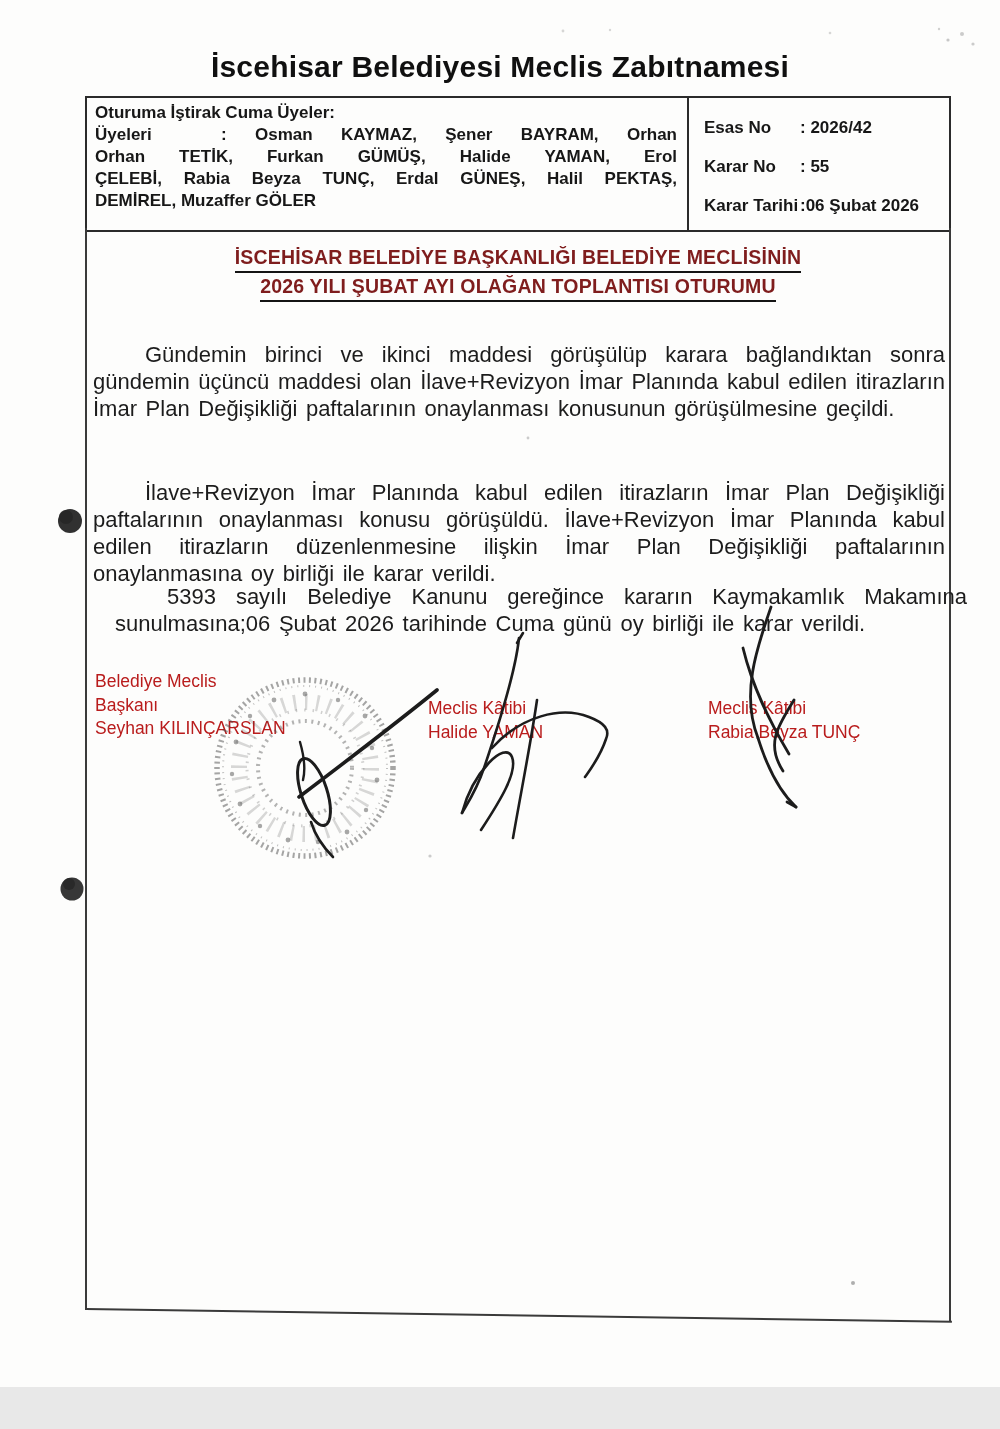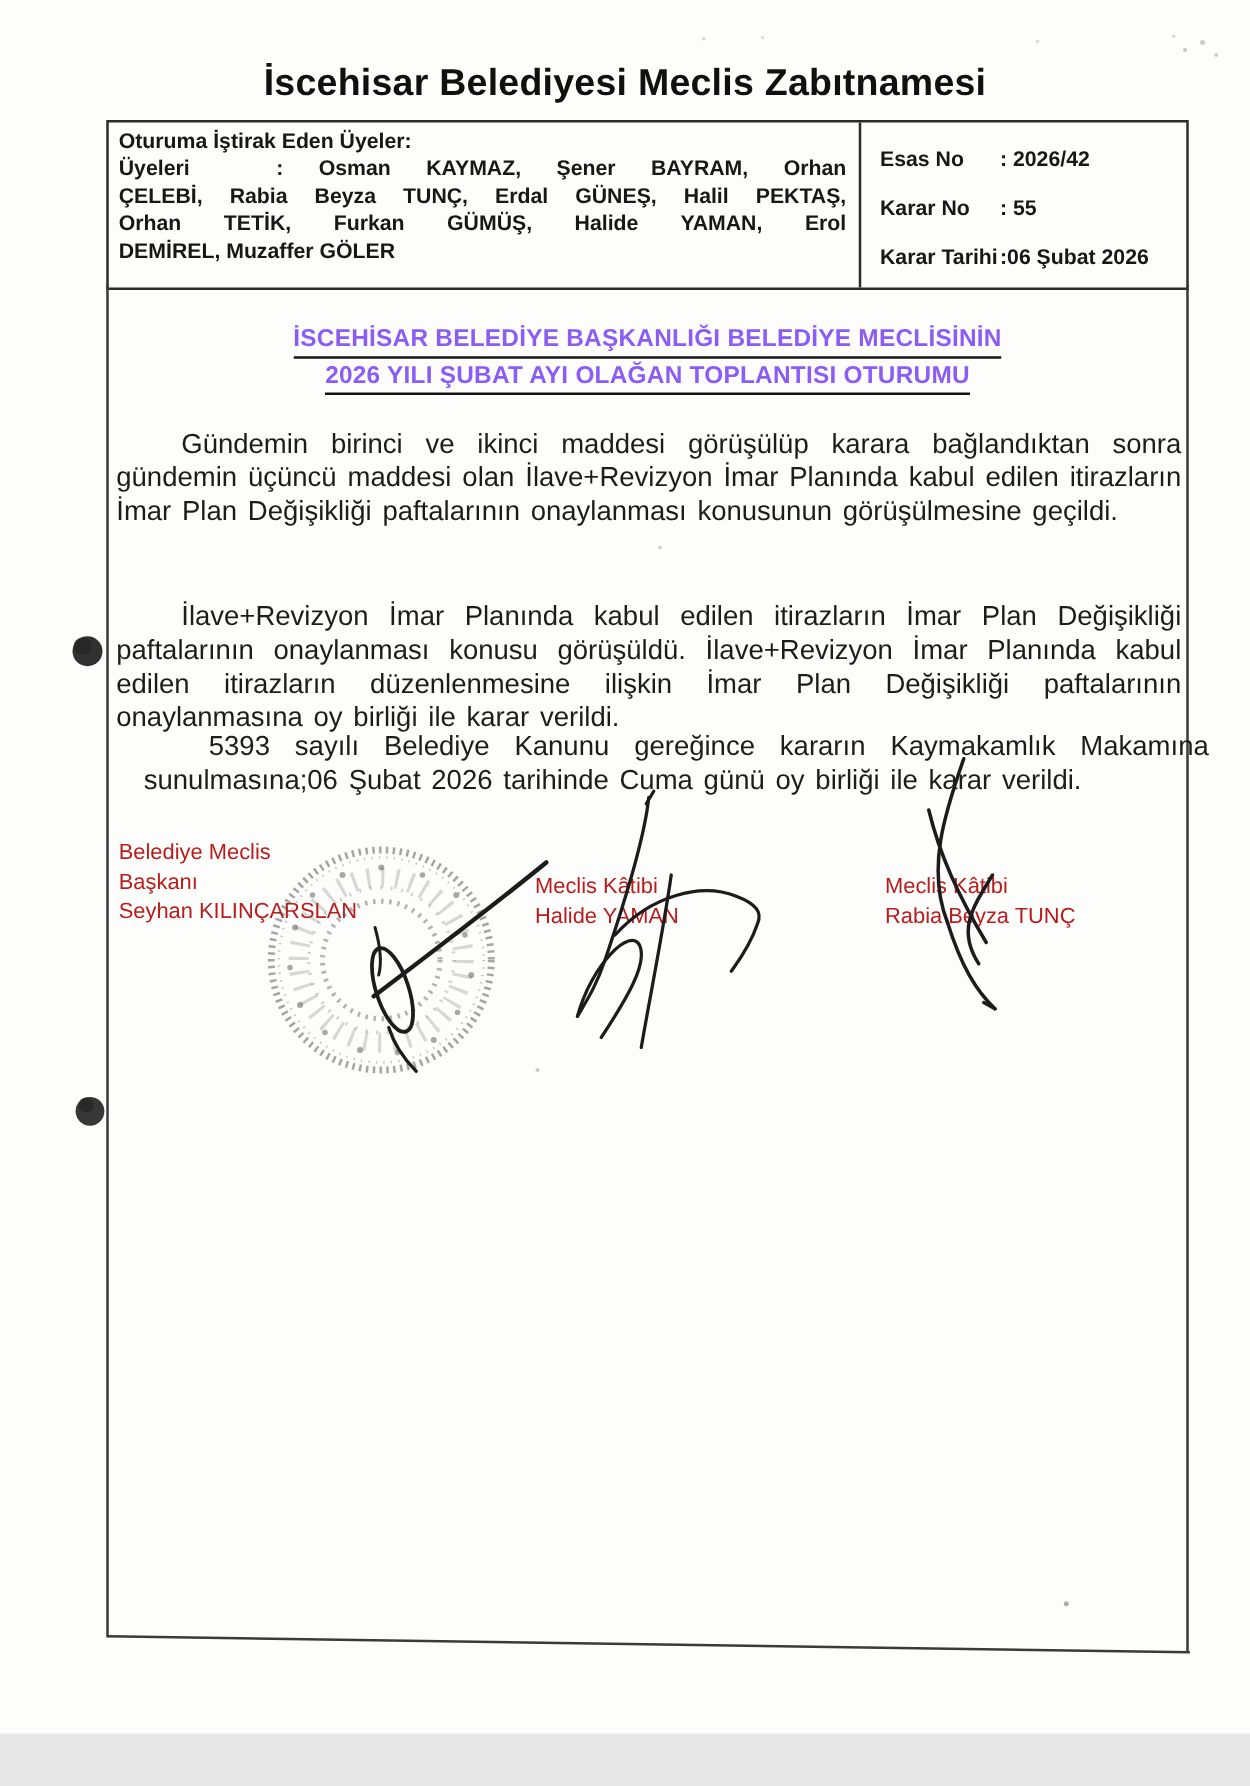--- a/index.html
+++ b/index.html
@@ -43,22 +43,22 @@
   }
   .case-row{display:flex;margin-bottom:21px;line-height:18px;}
   .case-row .case-label{flex:none;width:96px;}
   
   .border-left{position:absolute;left:85px;top:228px;width:2px;height:1082px;background:#3a3a3a;}
   .border-right{position:absolute;left:949px;top:228px;width:2px;height:1094px;background:#3a3a3a;}
   .border-bottom{position:absolute;left:86px;top:1308px;width:866px;height:2px;background:#3a3a3a;
     transform:rotate(0.85deg);transform-origin:left center;}
   
   .subtitle{
-    position:absolute;left:85px;top:258px;width:866px;
-    text-align:center;font-size:19.5px;font-weight:700;color:#8b5cf6;
+    position:absolute;left:85px;top:244px;width:866px;
+    text-align:center;font-size:19.5px;font-weight:700;color:#7f1d1d;
     line-height:26px;letter-spacing:.2px;
   }
   .subtitle .u{
     display:inline-block;
     border-bottom:2px solid #141414;
     padding-bottom:1px;
   }
   .para{
     position:absolute;left:93px;width:852px;
     font-size:22px;line-height:27px;color:#1c1c1c;
@@ -82,27 +82,27 @@
 </style>
 </head>
 <body>
 
 <div class="page">
 
   <div class="doc-title">İscehisar Belediyesi Meclis Zabıtnamesi</div>
 
   <div class="header-table">
     <div class="attendees-cell">
-      <span>Oturuma İştirak Eden Üyeler:</span><br>
+      <span>Oturuma İştirak Cuma Üyeler:</span><br>
       <span class="line3">
         <span class="lbl">Üyeleri</span>
         <span class="rest">: Osman KAYMAZ, Şener BAYRAM, Orhan</span>
       </span>
+      <span class="jline">Orhan TETİK, Furkan GÜMÜŞ, Halide YAMAN, Erol</span>
       <span class="jline">ÇELEBİ, Rabia Beyza TUNÇ, Erdal GÜNEŞ, Halil PEKTAŞ,</span>
-      <span class="jline">Orhan TETİK, Furkan GÜMÜŞ, Halide YAMAN, Erol</span>
       <span>DEMİREL, Muzaffer GÖLER</span>
     </div>
     <div class="case-cell">
       <div class="case-row">
         <span class="case-label">Esas No</span>
         <span>: 2026/42</span>
       </div>
       <div class="case-row">
         <span class="case-label">Karar No</span>
         <span>: 55</span>

